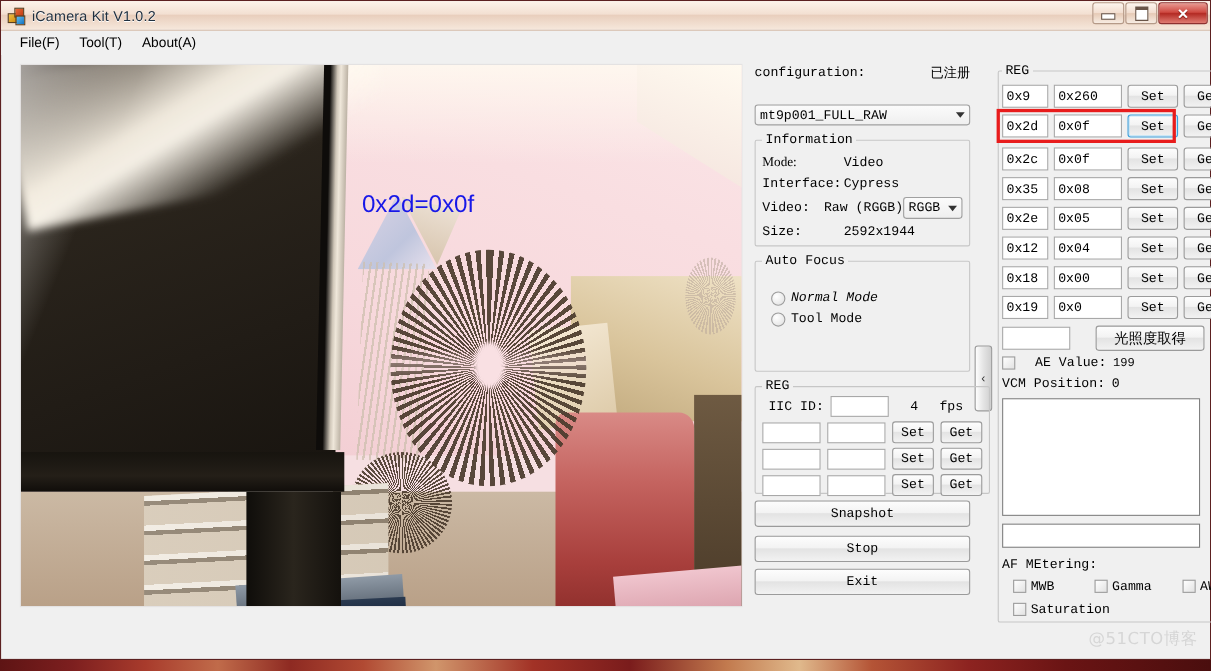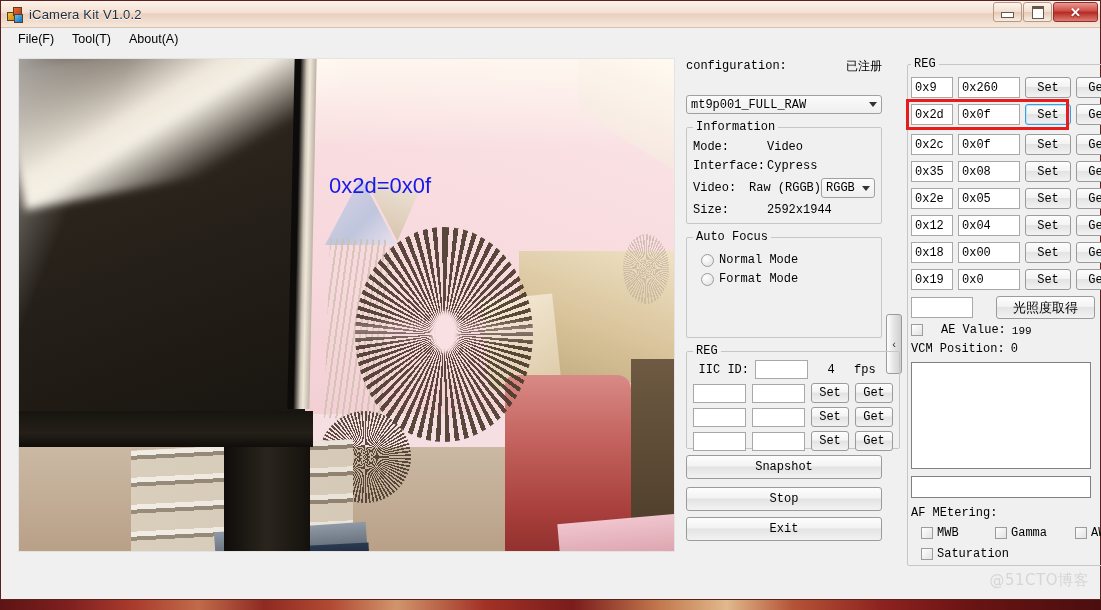--- a/index.html
+++ b/index.html
@@ -345,21 +345,21 @@
         </div>
 
         <div class="combo" style="width:196px;margin-top:20px;">
           <span>mt9p001_FULL_RAW</span>
           <span class="caret"></span>
         </div>
 
         <fieldset class="grp" style="margin-top:6px;height:104px;box-sizing:border-box;">
           <legend>Information</legend>
           <div class="row" style="margin-top:2px;">
-            <span class="lbl" style="width:74px;">Mode:</span>
+            <span class="lbl" style="width:74px;font-family:Liberation Serif, serif;">Mode:</span>
             <span class="lbl">Video</span>
           </div>
           <div class="row" style="margin-top:5px;">
             <span class="lbl" style="width:74px;">Interface:</span>
             <span class="lbl">Cypress</span>
           </div>
           <div class="row" style="margin-top:5px;">
             <span class="lbl" style="width:56px;">Video:</span>
             <span class="lbl" style="width:72px;">Raw (RGGB)</span>
             <span class="combo" style="width:54px;height:20px;">
@@ -368,27 +368,27 @@
             </span>
           </div>
           <div class="row" style="margin-top:5px;">
             <span class="lbl" style="width:74px;">Size:</span>
             <span class="lbl">2592x1944</span>
           </div>
         </fieldset>
 
         <fieldset class="grp" style="margin-top:6px;height:108px;box-sizing:border-box;">
           <legend>Auto Focus</legend>
+          <div class="row" style="margin-top:16px;gap:5px;padding-left:8px;font-style:italic;">
+            <span class="rb"></span>
+            <span class="lbl">Normal Mode</span>
+          </div>
           <div class="row" style="margin-top:5px;gap:5px;padding-left:8px;">
             <span class="rb"></span>
-            <span class="lbl">Normal Mode</span>
-          </div>
-          <div class="row" style="margin-top:5px;gap:5px;padding-left:8px;">
-            <span class="rb"></span>
-            <span class="lbl">Format Mode</span>
+            <span class="lbl">Tool Mode</span>
           </div>
         </fieldset>
 
         <fieldset class="grp" style="margin-top:6px;height:105px;box-sizing:border-box;padding-top:2px;">
           <legend>REG</legend>
           <div class="row" style="gap:6px;">
             <span class="lbl" style="width:56px;text-align:right;">IIC ID:</span>
             <span class="txt" style="width:53px;"></span>
             <span class="lbl" style="width:34px;text-align:center;">4</span>
             <span class="lbl">fps</span>

